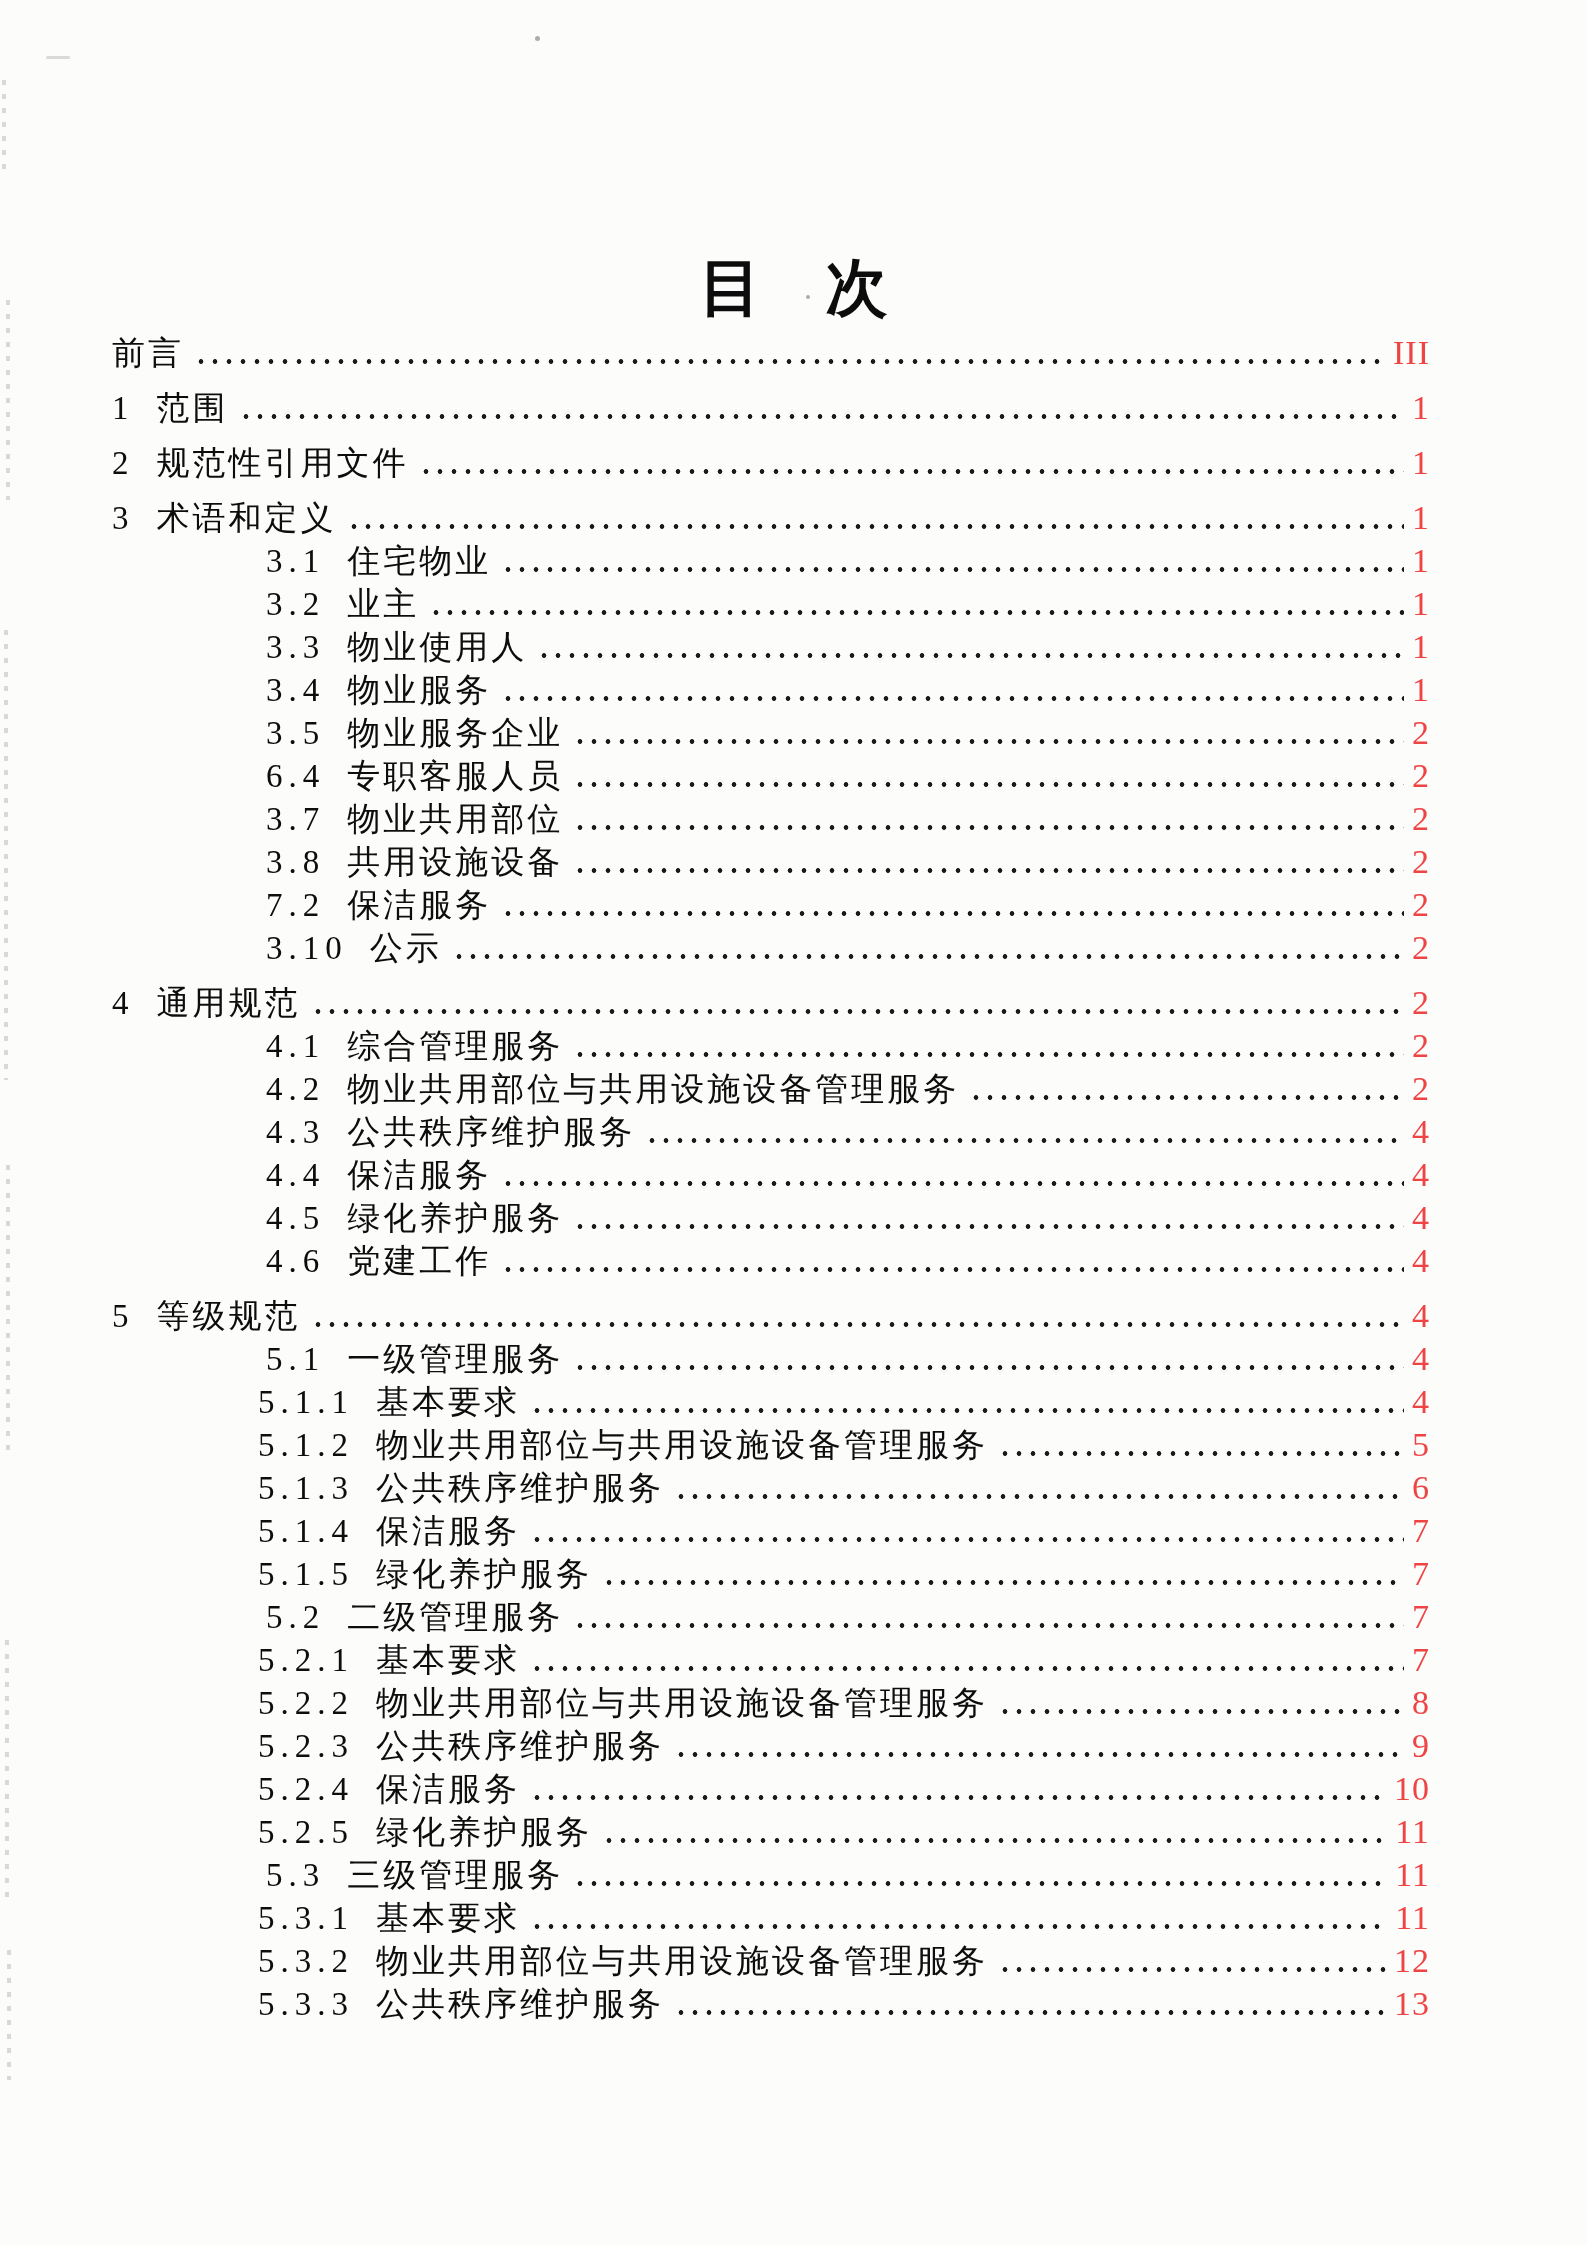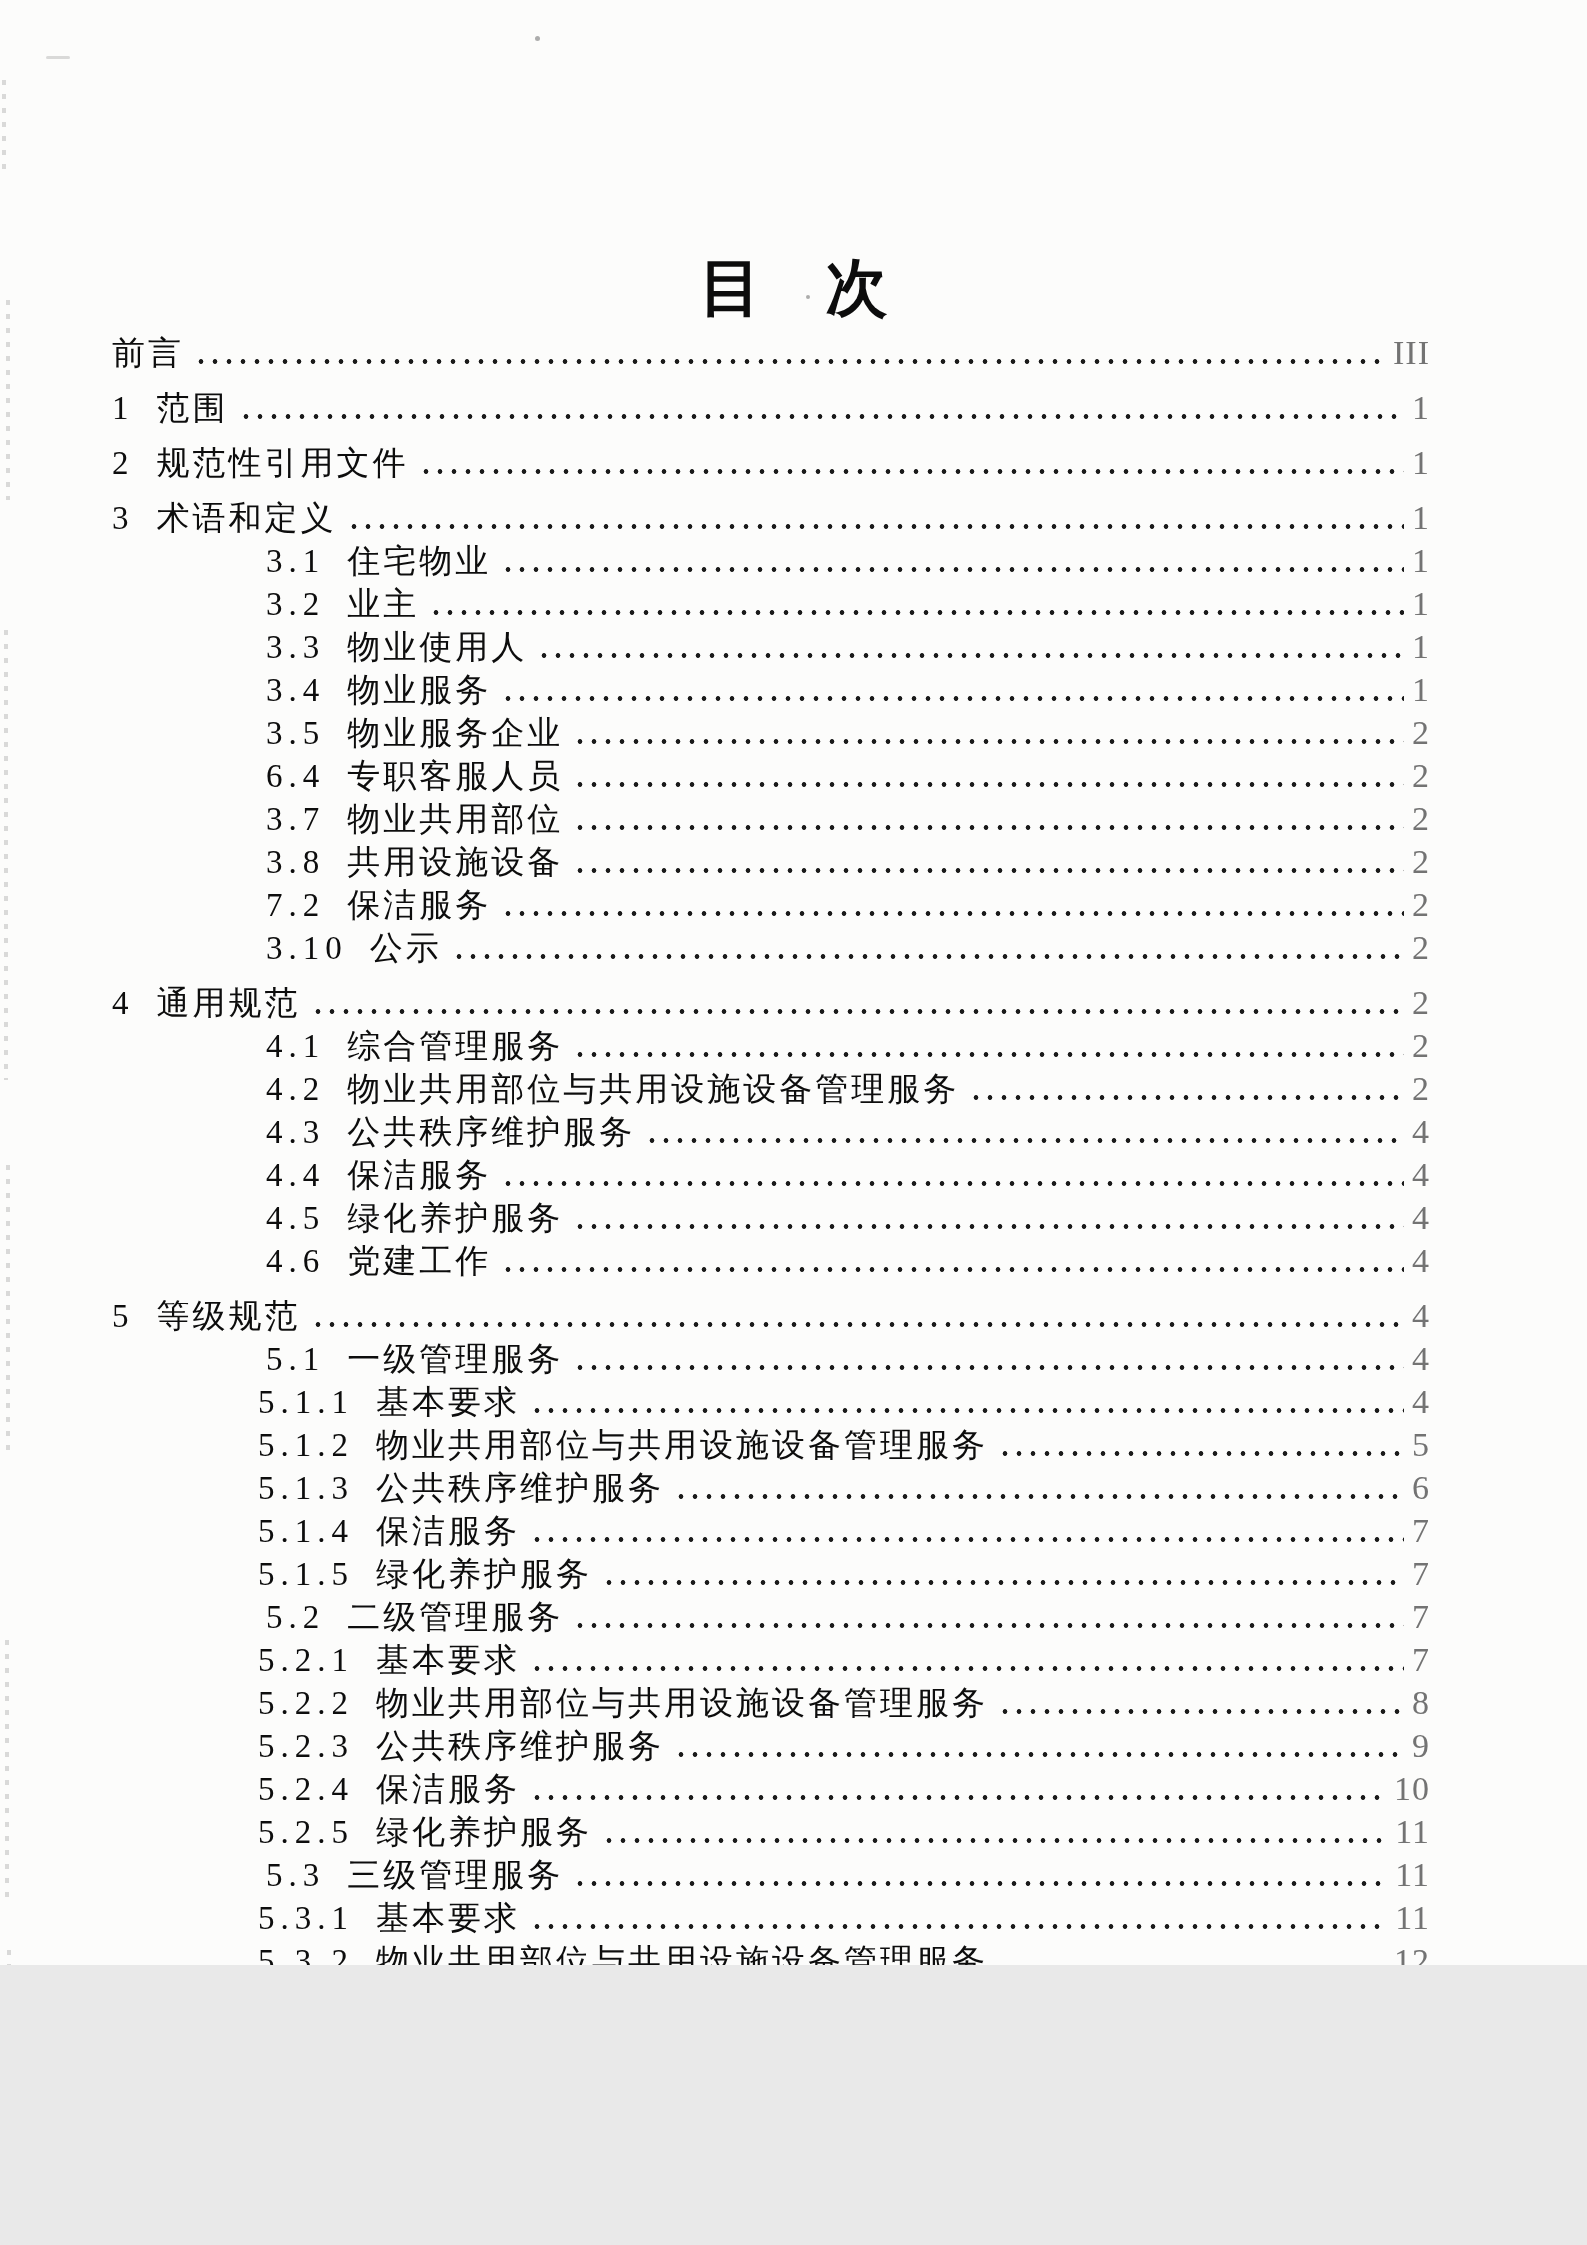--- a/index.html
+++ b/index.html
@@ -3,21 +3,21 @@
 <meta charset="utf-8">
 <style>
   html,body{margin:0;padding:0;}
   body{
     width:1587px;height:2245px;
     background:#e9e9e9;
     font-family:"Liberation Serif","DejaVu Serif",serif;
   }
   .page{
     position:relative;
-    width:1587px;height:1965px;
+    width:1587px;height:2245px;
     background:#fcfcfb;
     overflow:hidden;
     color:#0d0d0d;
   }
 
   
   .doc-title{
     position:absolute;
     top:252px;left:0;right:0;
     margin:0;
@@ -68,21 +68,21 @@
     margin-right:8px;
     background-image:radial-gradient(circle, #1a1a1a 2px, rgba(0,0,0,0) 2.7px);
     background-size:14px 5px;
     background-repeat:repeat-x;
     background-position:left center;
     min-width:30px;
   }
   .pg{
     font-size:34px;
     letter-spacing:1px;
-    color:#737373;
+    color:#ef4444;
   }
 
   
   .scan-artifact{position:absolute;pointer-events:none;}
   .sa-strip{
     width:4px;
     background-image:repeating-linear-gradient(to bottom, rgba(110,110,110,.55) 0 5px, rgba(0,0,0,0) 5px 14px);
     opacity:.45;
   }
   .sa1{left:2px;top:80px;height:95px;}

